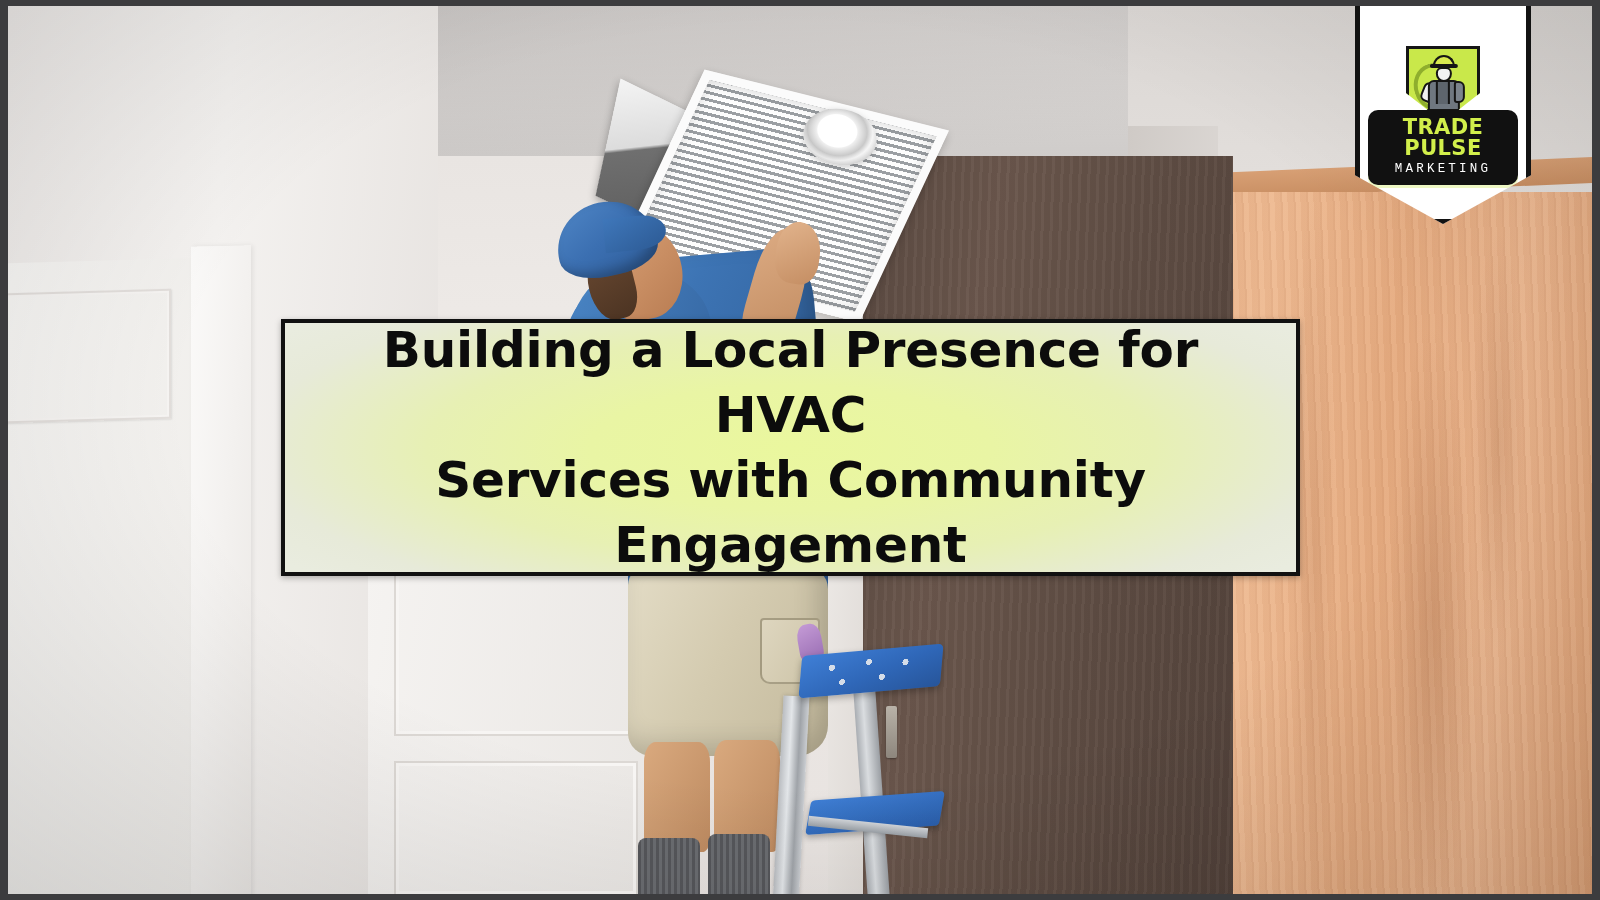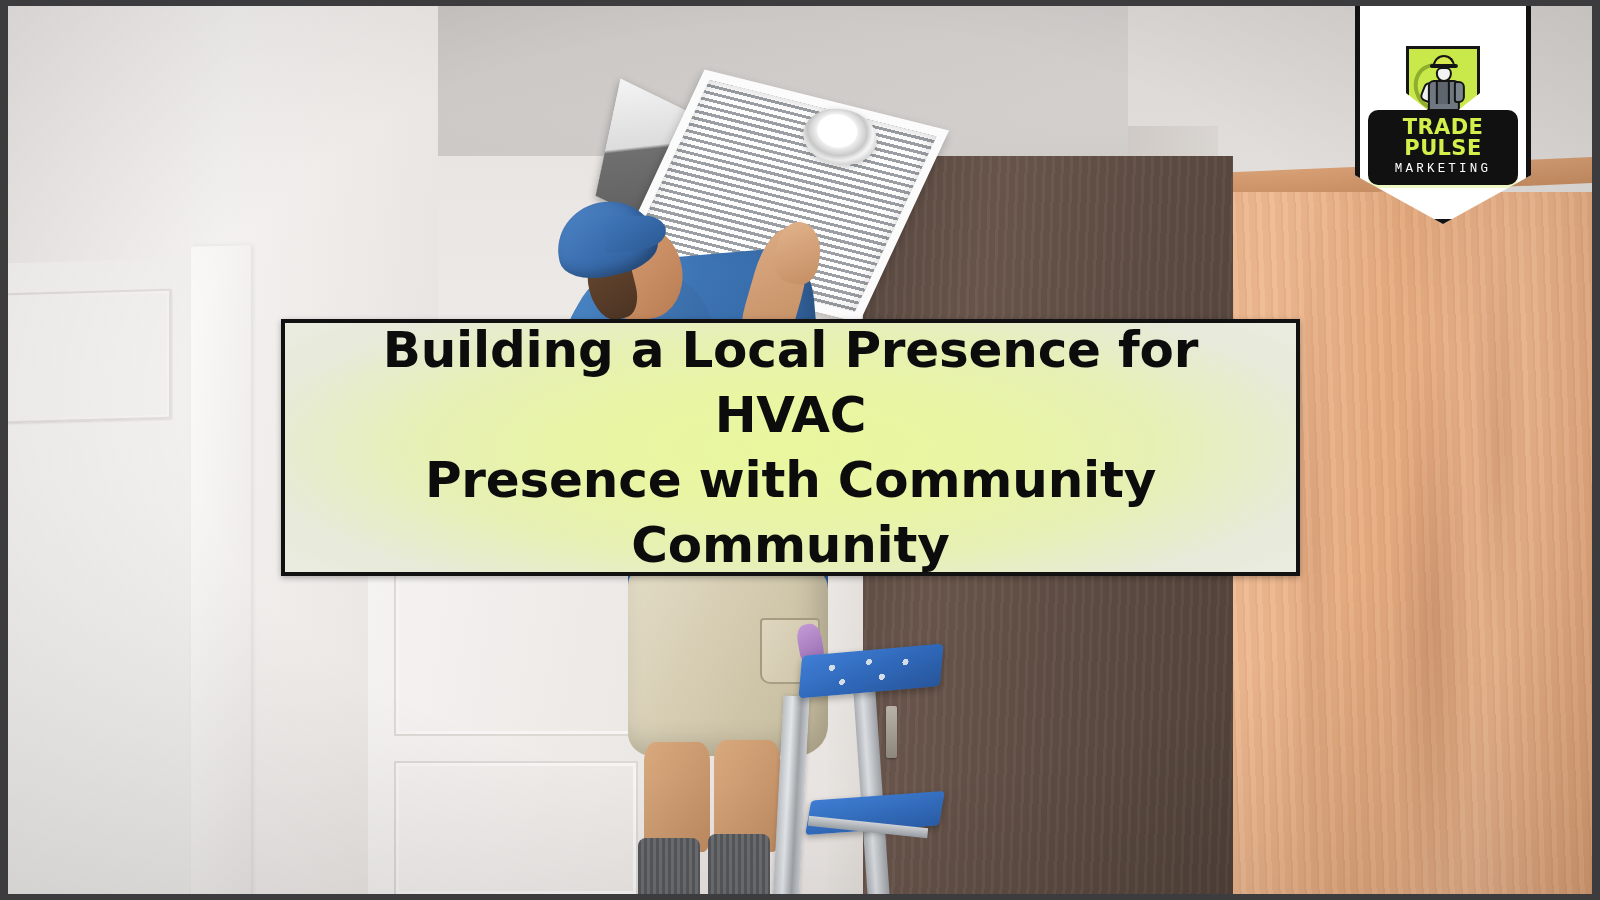--- a/index.html
+++ b/index.html
@@ -633,22 +633,22 @@
       <div class="rivets"></div>
     </div>
     <div class="ladder-tray"></div>
     <div class="ladder-brace"></div>
 
     <div class="photo-vignette"></div>
 
     <div class="title-card">
       <h1 class="title-text">
         <span style="display: block;">Building a Local Presence for HVAC</span>
-        <span style="display: block;">Presence with Community</span>
-        <span style="display: block;">Community</span>
+        <span style="display: block;">Services with Community</span>
+        <span style="display: block;">Engagement</span>
       </h1>
     </div>
 
     <div class="logo-badge">
       <div class="logo-badge-inner">
         <div class="logo-shield">
           <div class="logo-swirl"></div>
           <div class="worker">
             <div class="w-armL"></div>
             <div class="w-body"></div>

